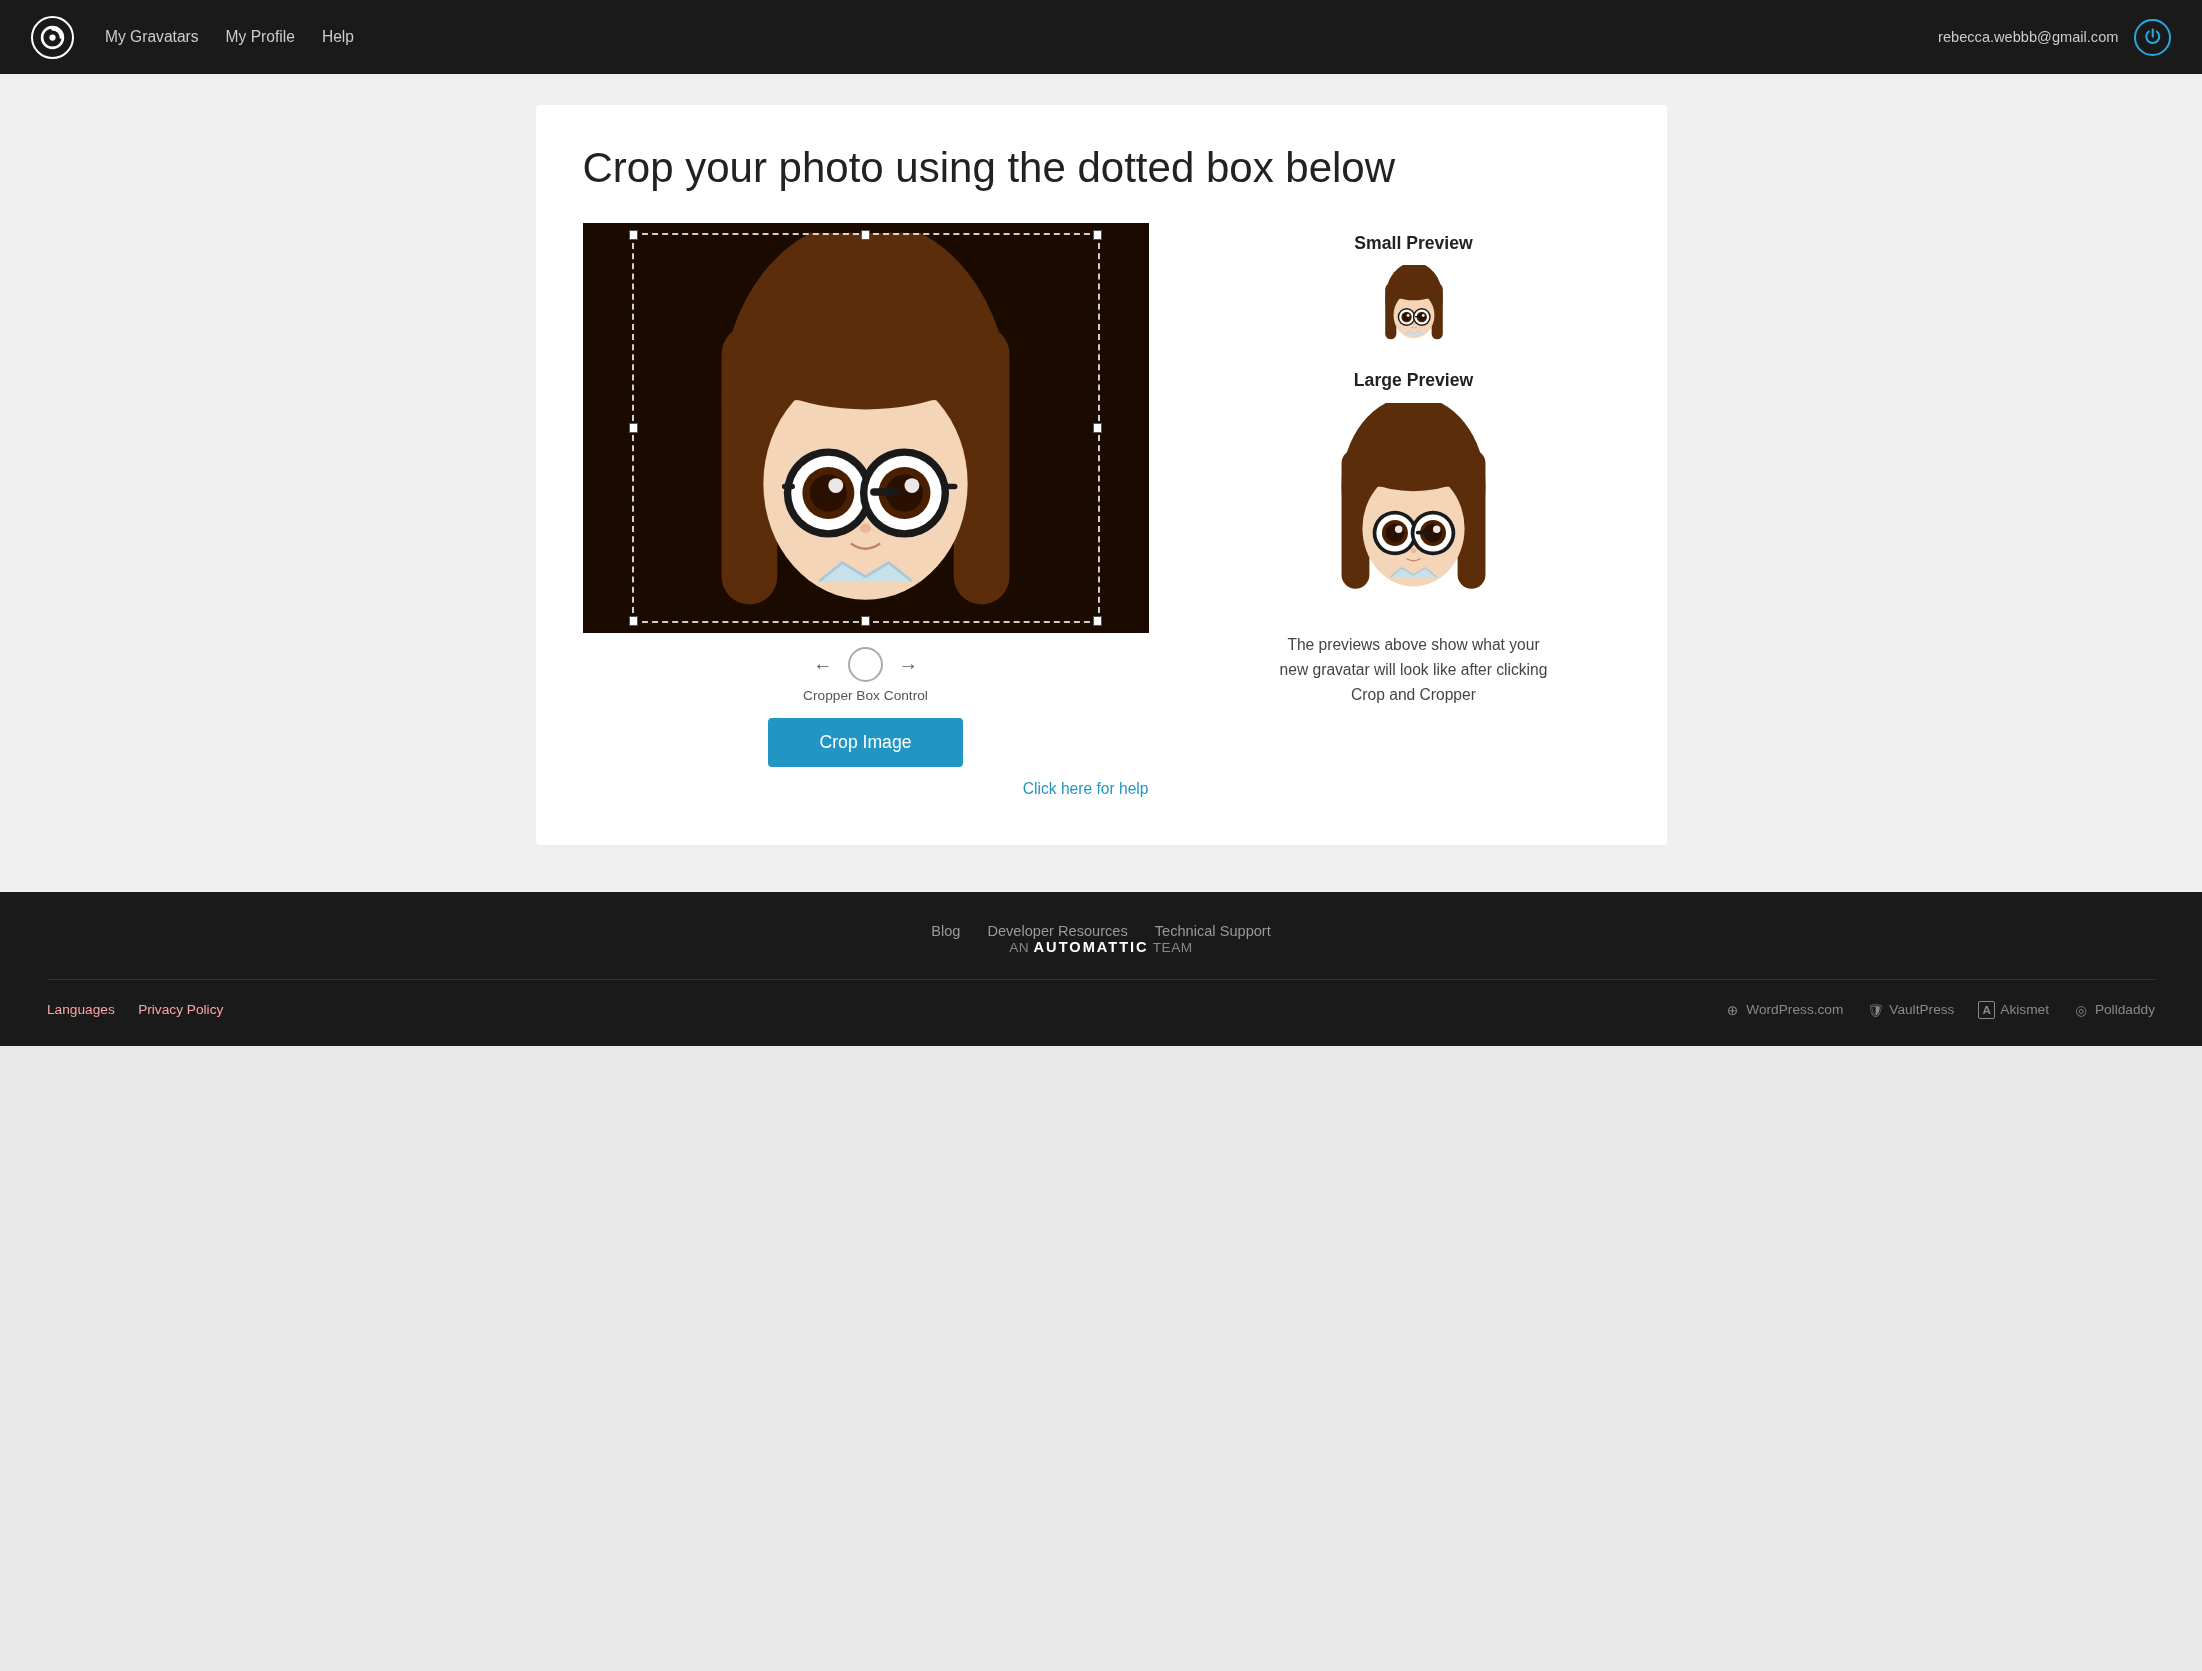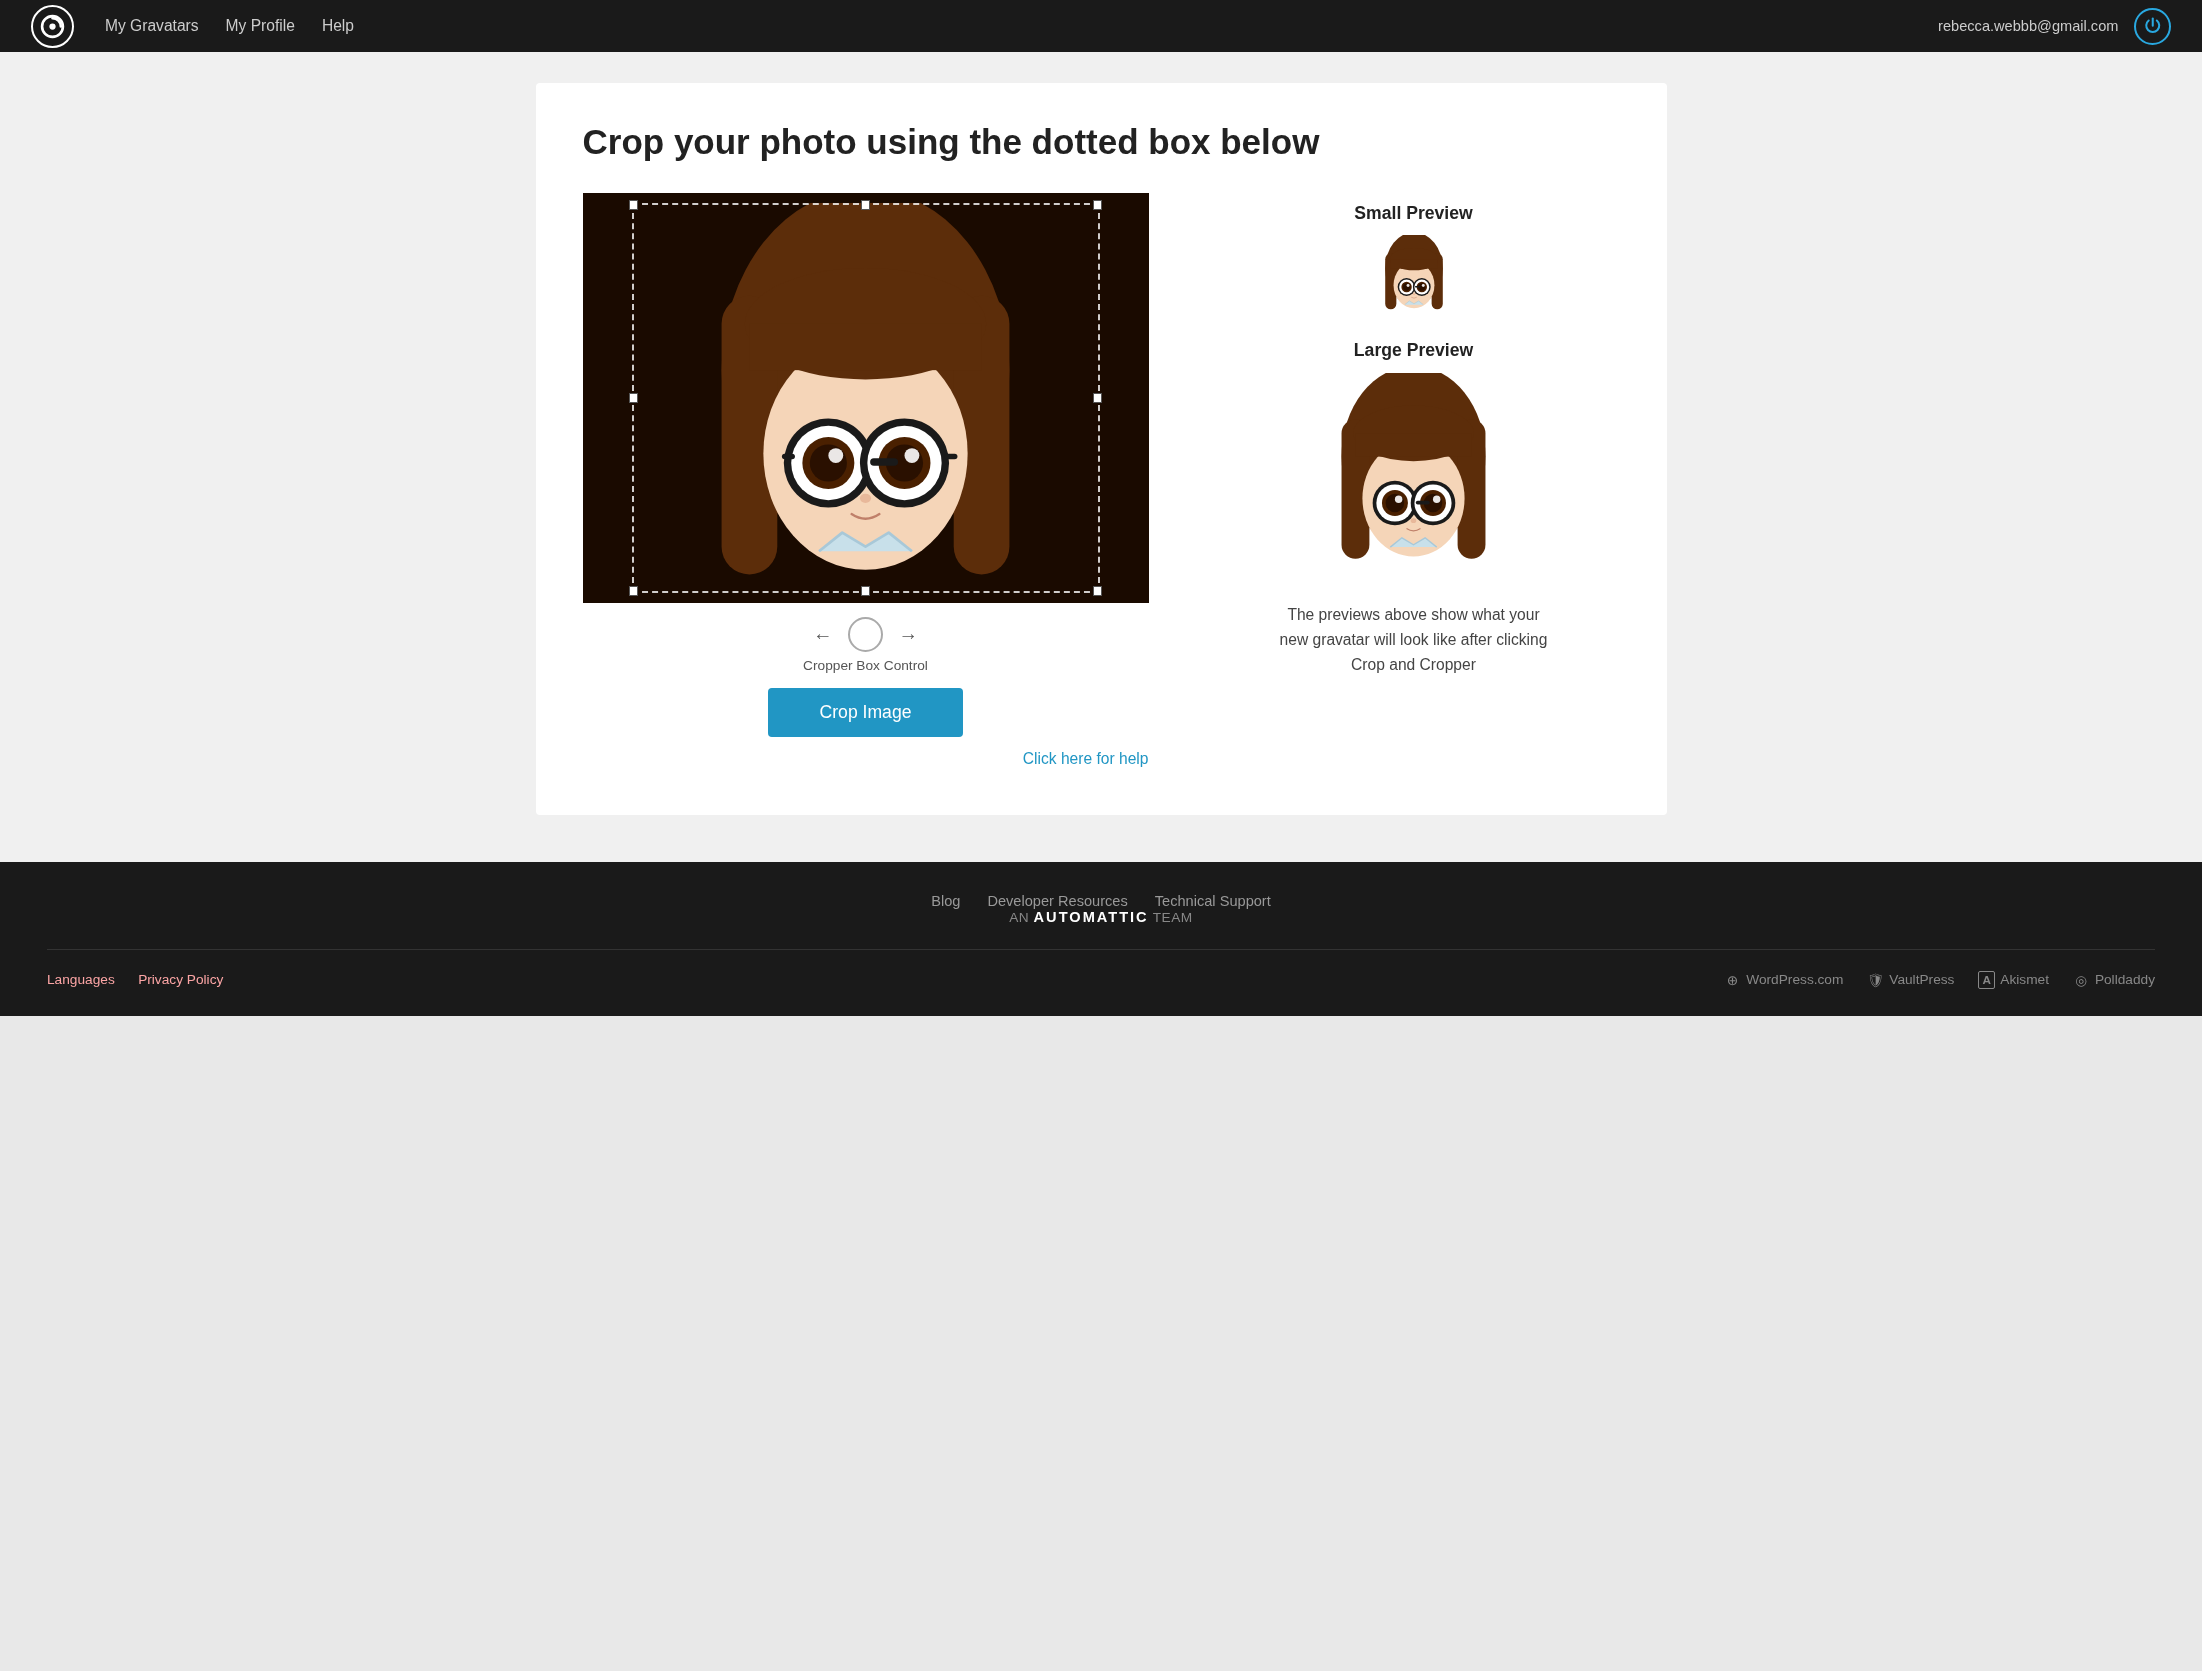--- a/index.html
+++ b/index.html
@@ -4,21 +4,21 @@
   <style>
     * { box-sizing: border-box; margin: 0; padding: 0; }
     body { font-family: -apple-system, BlinkMacSystemFont, 'Segoe UI', sans-serif; background: #e8e8e8; min-height: 100vh; }
 
     
     header {
       background: #1a1a1a;
       display: flex;
       align-items: center;
       padding: 0 31px;
-      height: 52px;
+      height: 74px;
       justify-content: space-between;
     }
     .header-left { display: flex; align-items: center; gap: 31px; }
     .gravatar-logo {
       width: 43px; height: 43px;
       border-radius: 50%;
       border: 2.9px solid white;
       display: flex; align-items: center; justify-content: center;
       flex-shrink: 0;
     }
@@ -48,22 +48,22 @@
       padding: 31px 0 47px;
     }
     .content-card {
       background: white;
       max-width: 1131px;
       margin: 0 auto;
       border-radius: 3.9px;
       padding: 39px 47px 47px;
     }
     .page-title {
-      font-size: 35px;
-      font-weight: 700;
+      font-size: 42px;
+      font-weight: 400;
       color: #222;
       margin-bottom: 31px;
     }
     .crop-layout {
       display: flex;
       gap: 59px;
       align-items: flex-start;
     }
 
     

